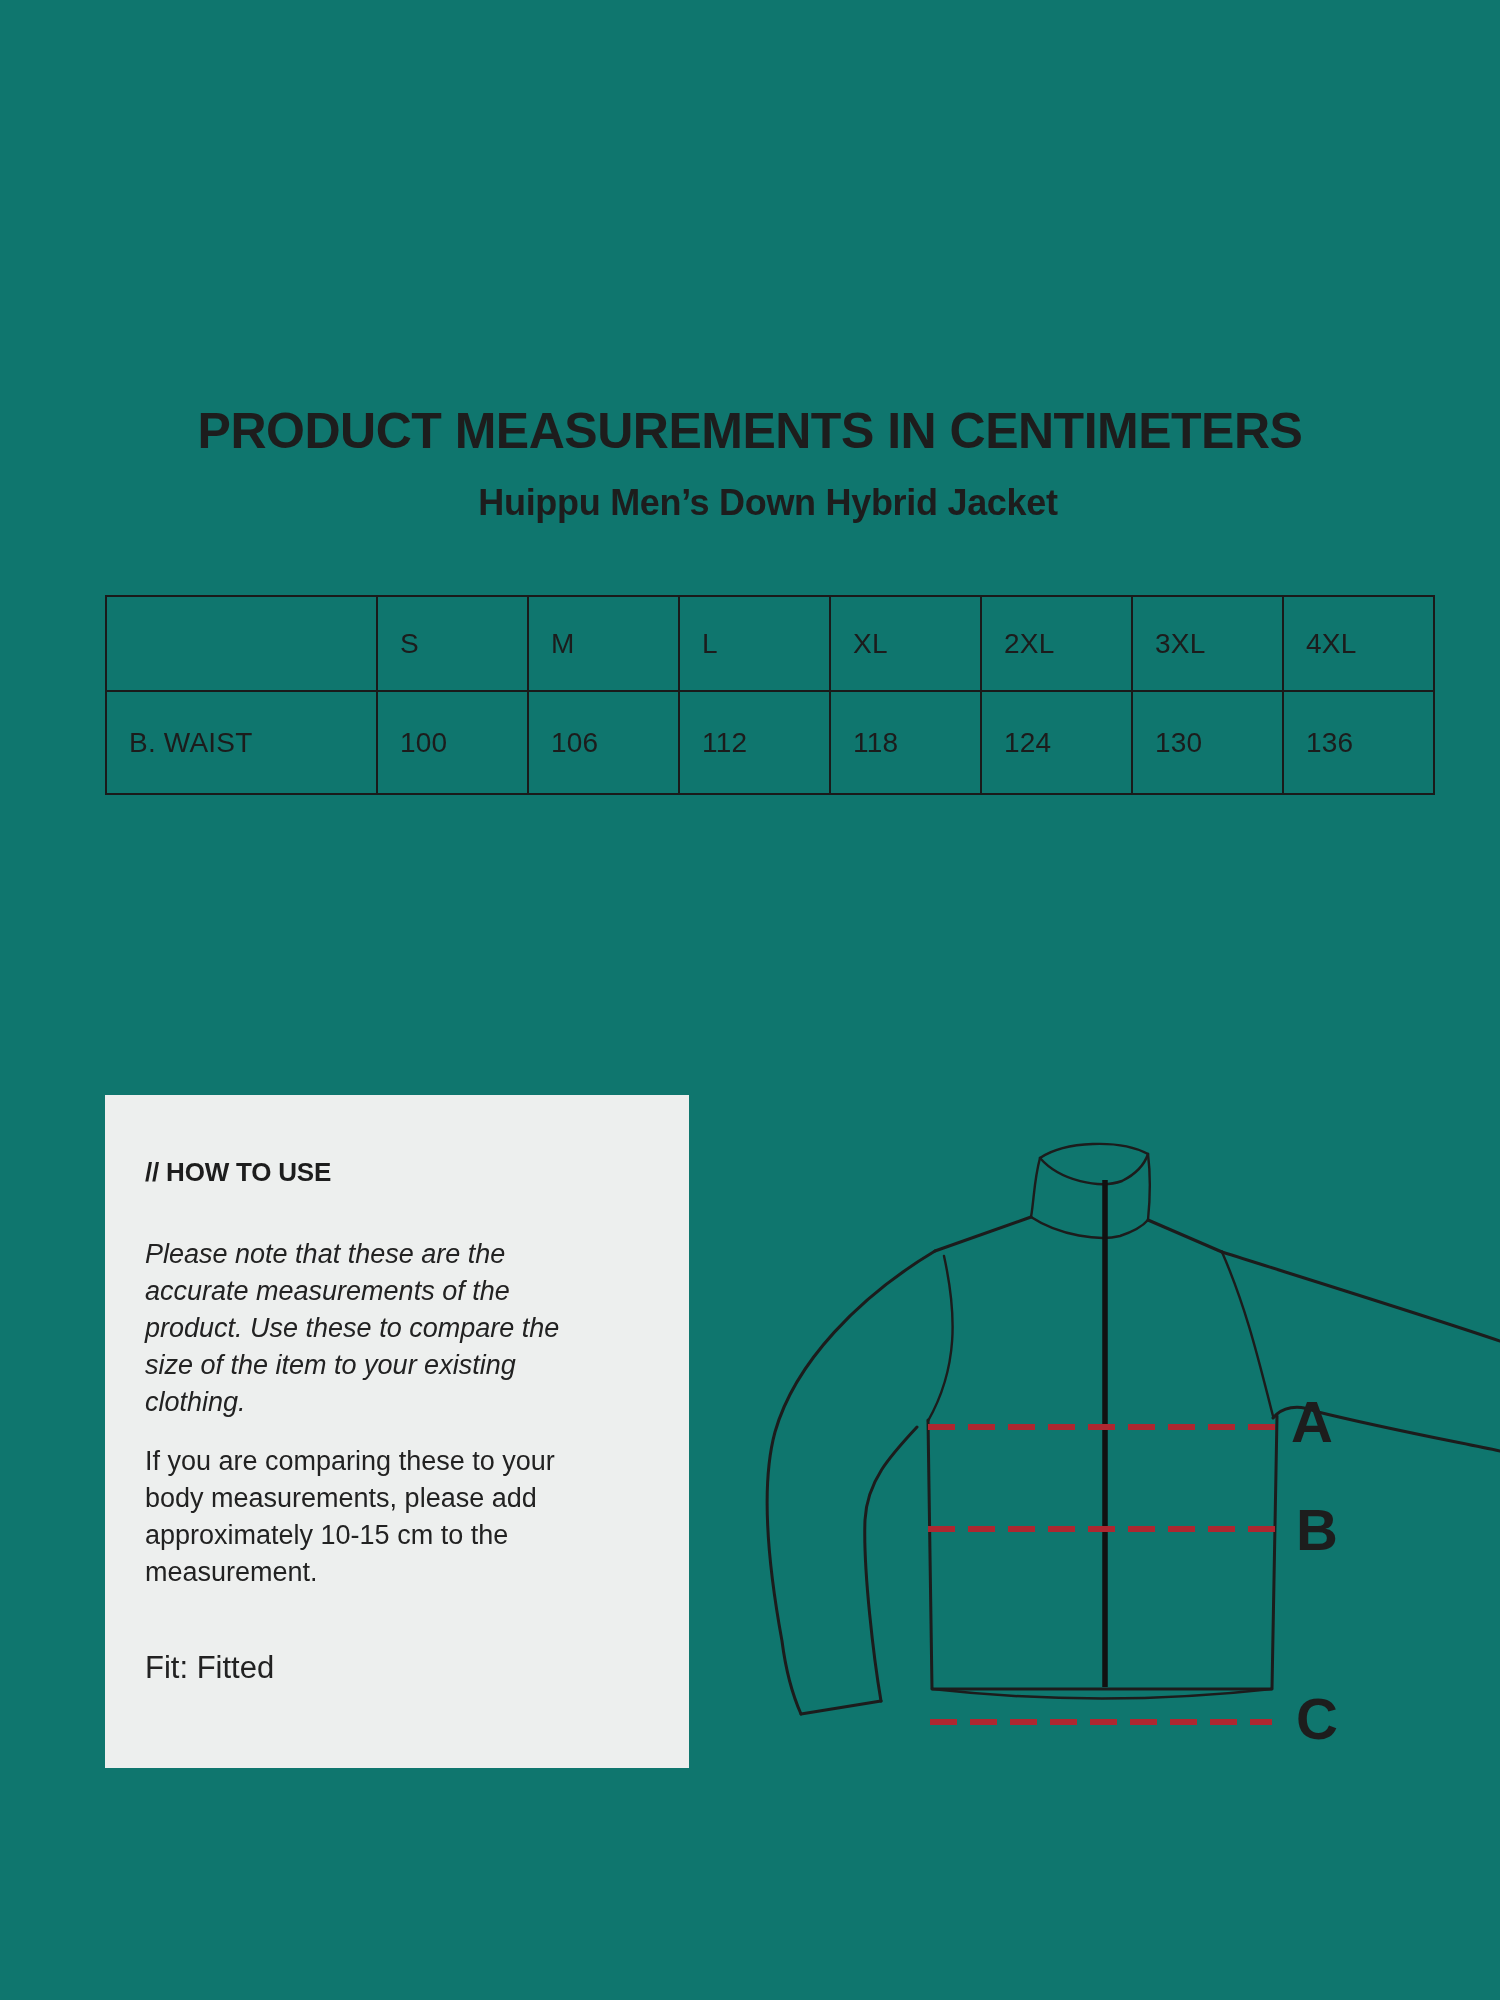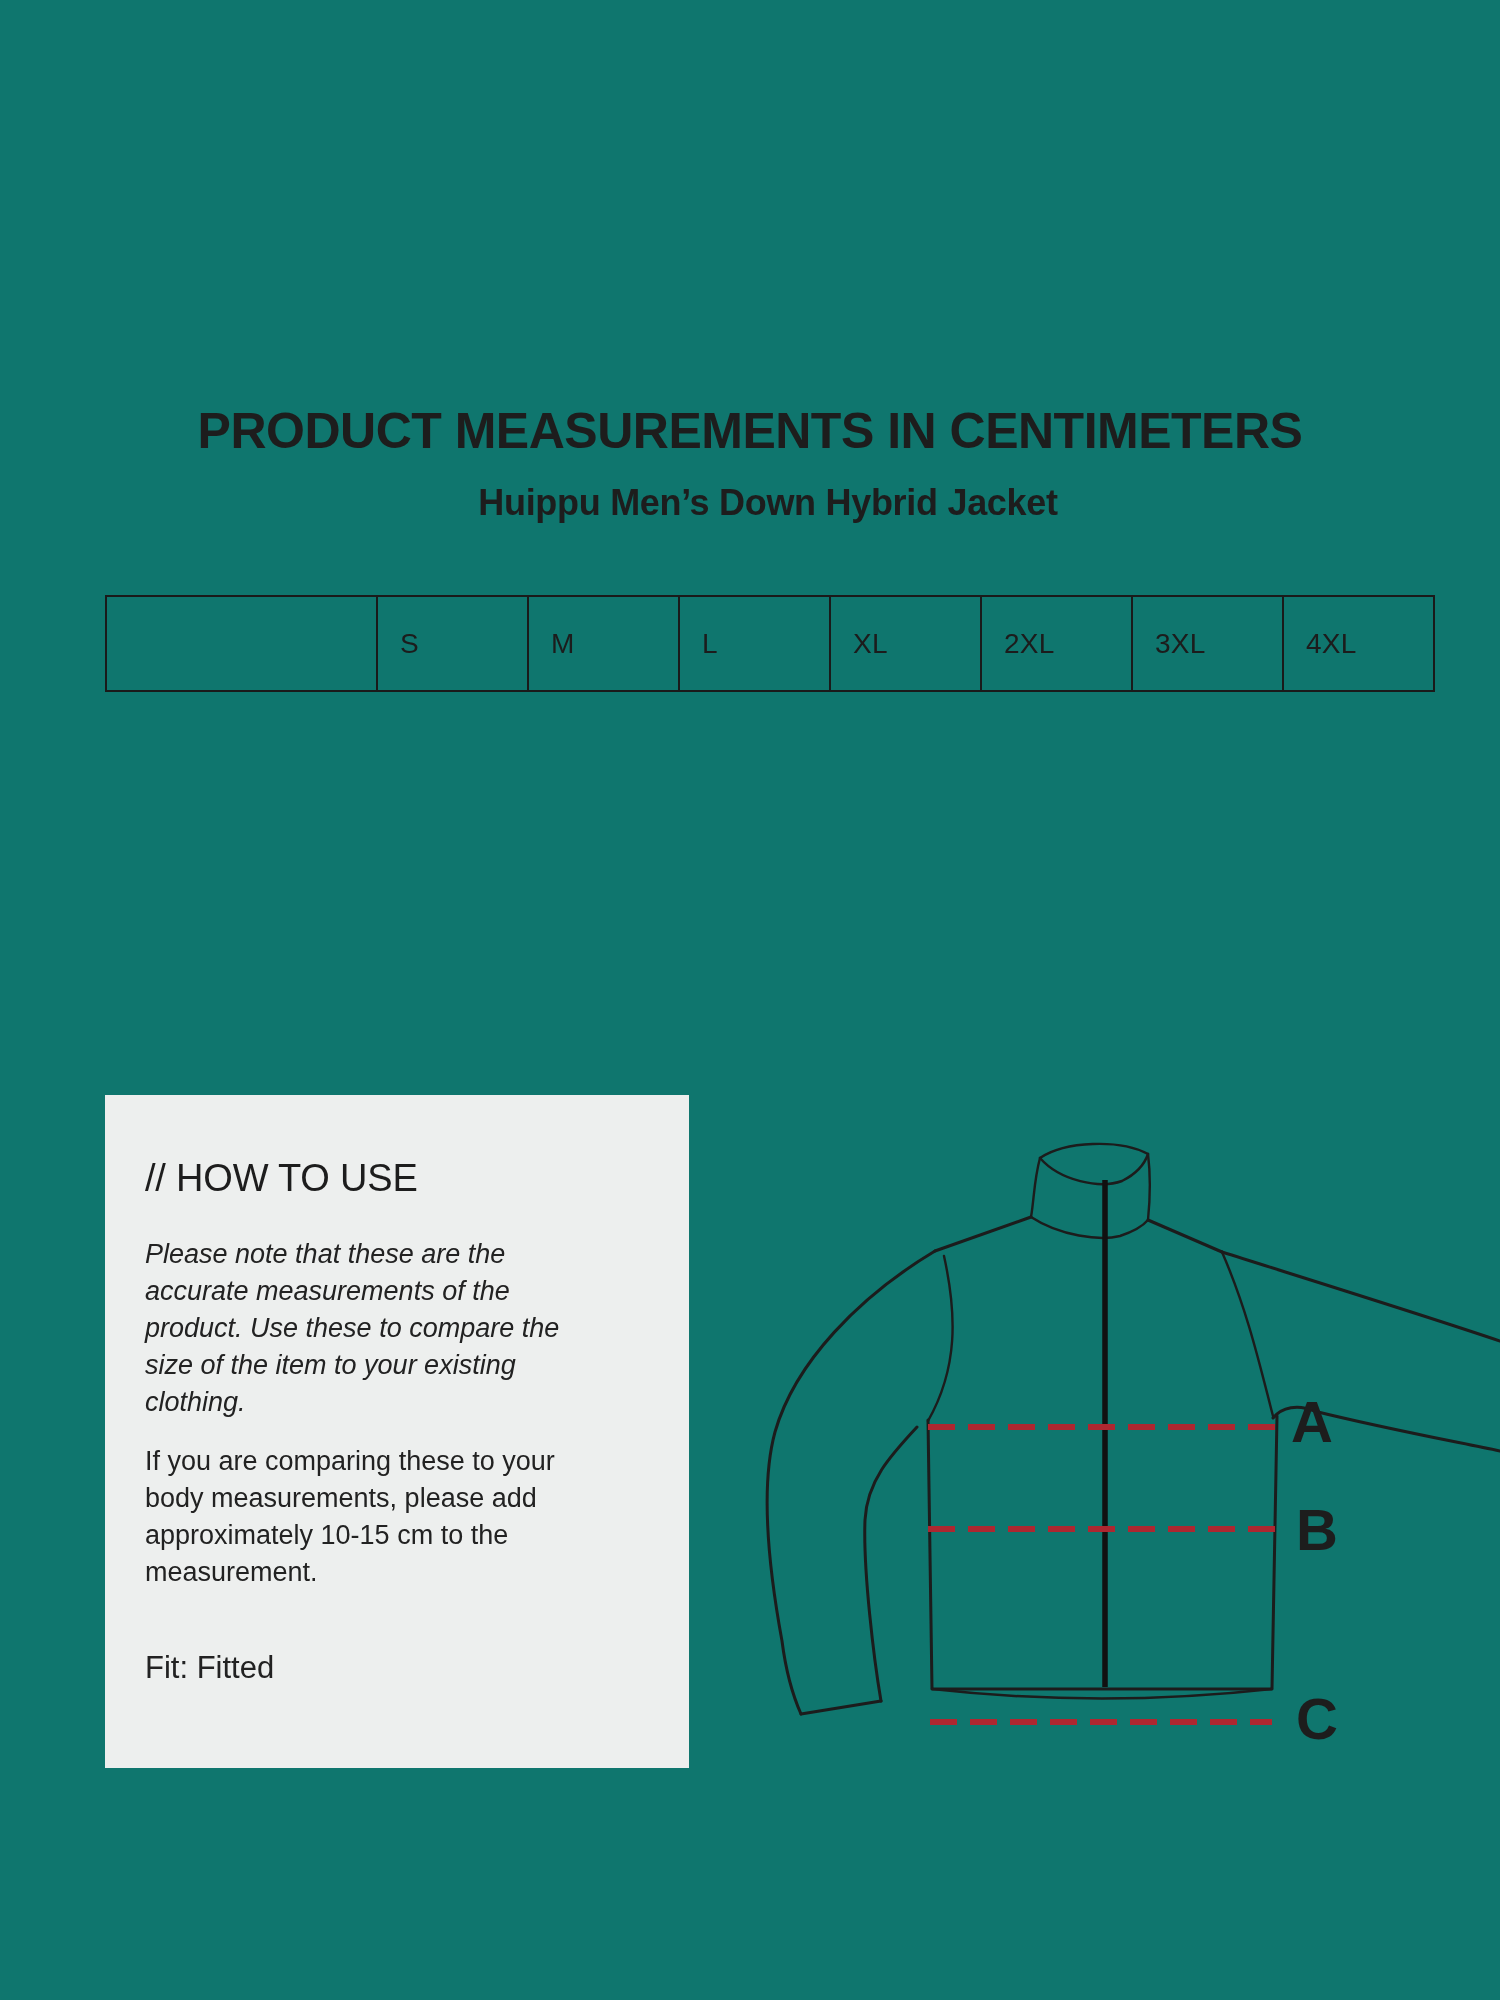--- a/index.html
+++ b/index.html
@@ -25,21 +25,21 @@
     padding:0 0 0 22px;font-weight:400;letter-spacing:0.2px;
   }
   table.meas{border:1px solid #1a1a1a;}
   table.meas thead tr{height:95px;}
   table.meas tbody tr{height:103px;}
   .howto{
     position:absolute;left:105px;top:1095px;width:584px;height:673px;
     background:#edefee;
   }
   .howto-heading{
-    position:absolute;left:40px;top:62px;font-size:38px;font-weight:400;letter-spacing:-0.2px;
+    position:absolute;left:40px;top:62px;font-size:26px;font-weight:700;letter-spacing:-0.2px;
   }
   .howto-p{
     position:absolute;left:40px;margin:0;width:520px;
     font-size:27px;line-height:37px;white-space:pre-line;color:#222;
   }
   .howto-p.p1{top:141px;font-style:italic;}
   .howto-p.p2{top:348px;}
   .fit-note{
     position:absolute;left:40px;top:555px;font-size:31px;color:#222;
   }
@@ -75,20 +75,30 @@
         <th>S</th>
         <th>M</th>
         <th>L</th>
         <th>XL</th>
         <th>2XL</th>
         <th>3XL</th>
         <th>4XL</th>
       </tr>
     </thead>
     <tbody>
+      <tr>
+        <td>B. WAIST</td>
+        <td>100</td>
+        <td>106</td>
+        <td>112</td>
+        <td>118</td>
+        <td>124</td>
+        <td>130</td>
+        <td>136</td>
+      </tr>
     </tbody>
   </table>
 
   <div class="howto">
     <div class="howto-heading">// HOW TO USE</div>
     <p class="howto-p p1">Please note that these are the
 accurate measurements of the
 product. Use these to compare the
 size of the item to your existing
 clothing.</p>

